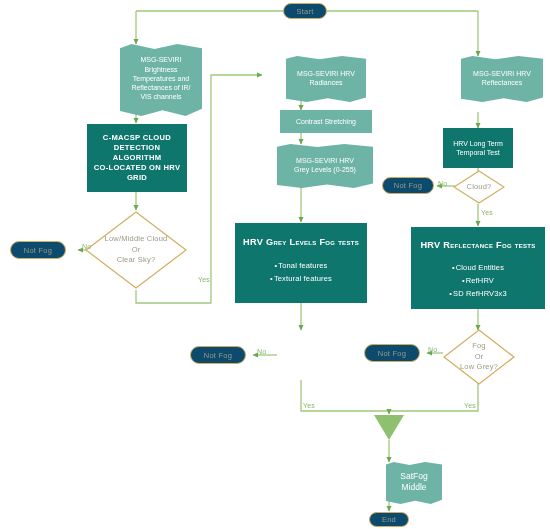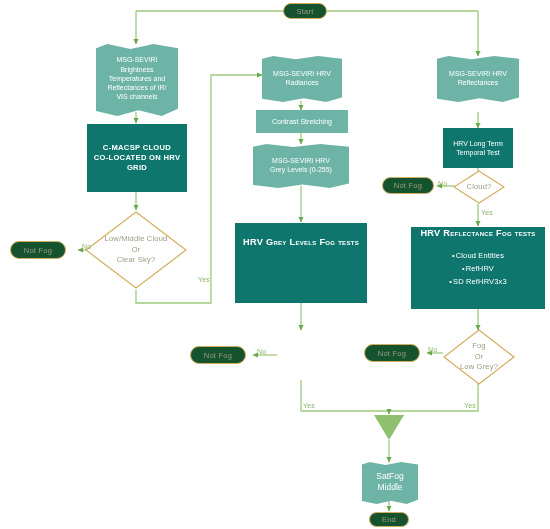--- a/index.html
+++ b/index.html
@@ -25,21 +25,21 @@
     position:absolute;
     box-sizing:border-box;
     display:flex;
     flex-direction:column;
     align-items:center;
     justify-content:center;
     text-align:center;
     color:#ffffff;
     line-height:1.32;
   }
-  .teal{ background:#6db4a7; }
+  .teal{ background:#6db4a7;margin-left:24px; }
   .green{ background:#0f766e; }
   .doc2{
     -webkit-clip-path:polygon(0% 6%,14% 0%,42% 7%,70% 0%,100% 6%,100% 90%,80% 100%,52% 92%,26% 100%,0% 93%);
     clip-path:polygon(0% 6%,14% 0%,42% 7%,70% 0%,100% 6%,100% 90%,80% 100%,52% 92%,26% 100%,0% 93%);
   }
 
   .title{
     font-weight:bold;
     letter-spacing:.3px;
   }
@@ -77,21 +77,21 @@
     letter-spacing:.2px;
     white-space:nowrap;
   }
 
   
   .pill{
     position:absolute;
     box-sizing:border-box;
     border:1.2px solid #d3ad5f;
     border-radius:999px;
-    background:#14532d;
+    background:#0c4a6e;
     display:flex;
     align-items:center;
     justify-content:center;
     color:#9a9a84;
     font-size:7.5px;
     letter-spacing:.25px;
   }
 
   
   .elabel{
@@ -195,20 +195,21 @@
   <div class="node teal doc2" style="left:96px;top:44px;width:82px;height:72px;font-size:7px;padding:3px 4px 6px;">
     <span>MSG-SEVIRI</span>
     <span>Brightness</span>
     <span>Temperatures and</span>
     <span>Reflectances of IR/</span>
     <span>VIS channels</span>
   </div>
 
   <div class="node green" style="left:87px;top:124px;width:100px;height:68px;font-size:7.6px;padding:2px 3px;">
     <span class="title smallcap">C-MACSP CLOUD</span>
+    <span class="title smallcap">DETECTION ALGORITHM</span>
     <span class="title smallcap">CO-LOCATED ON HRV</span>
     <span class="title smallcap">GRID</span>
   </div>
 
   <div class="diamond" style="left:85px;top:211px;width:102px;height:78px;">
     <svg class="dshape" viewBox="0 0 102 78" xmlns="http://www.w3.org/2000/svg">
       <polygon points="51,1 101,39 51,77 1,39" fill="#ffffff" stroke="#d3ad5f" stroke-width="1.2"></polygon>
     </svg>
     <div class="dtext">
       <div>Low/Middle Cloud</div>
@@ -229,20 +230,24 @@
     <span>Contrast Stretching</span>
   </div>
 
   <div class="node teal doc2" style="left:253px;top:144px;width:96px;height:44px;font-size:7px;padding:4px 3px 6px;">
     <span>MSG-SEVIRI HRV</span>
     <span>Grey Levels (0-255)</span>
   </div>
 
   <div class="node green" style="left:235px;top:223px;width:132px;height:80px;justify-content:flex-start;padding-top:13px;">
     <div class="title smallcap" style="font-size:9.2px;">HRV Grey Levels Fog tests</div>
+    <ul class="bullets" style="margin-top:11px;">
+      <li>Tonal features</li>
+      <li>Textural features</li>
+    </ul>
   </div>
 
 
   <div class="elabel" style="left:257px;top:348px;">No</div>
   <div class="elabel" style="left:303px;top:402px;">Yes</div>
 
   <div class="node teal doc2" style="left:437px;top:56px;width:82px;height:46px;font-size:7px;padding:4px 3px 6px;">
     <span>MSG-SEVIRI HRV</span>
     <span>Reflectances</span>
   </div>
@@ -257,21 +262,21 @@
       <polygon points="26,1 51,17 26,33 1,17" fill="#ffffff" stroke="#d3ad5f" stroke-width="1.2"></polygon>
     </svg>
     <div class="dtext">
       <div>Cloud?</div>
     </div>
   </div>
 
   <div class="elabel" style="left:438px;top:180px;">No</div>
   <div class="elabel" style="left:481px;top:209px;">Yes</div>
 
-  <div class="node green" style="left:411px;top:227px;width:134px;height:82px;justify-content:flex-start;">
+  <div class="node green" style="left:411px;top:227px;width:134px;height:82px;justify-content:flex-start;padding-top:12px;">
     <div class="title smallcap" style="font-size:9.2px;">HRV Reflectance Fog tests</div>
     <ul class="bullets" style="margin-top:10px;">
       <li>Cloud Entities</li>
       <li>RefHRV</li>
       <li>SD RefHRV3x3</li>
     </ul>
   </div>
 
   <div class="diamond" style="left:443px;top:329px;width:72px;height:56px;">
     <svg class="dshape" viewBox="0 0 72 56" xmlns="http://www.w3.org/2000/svg">

